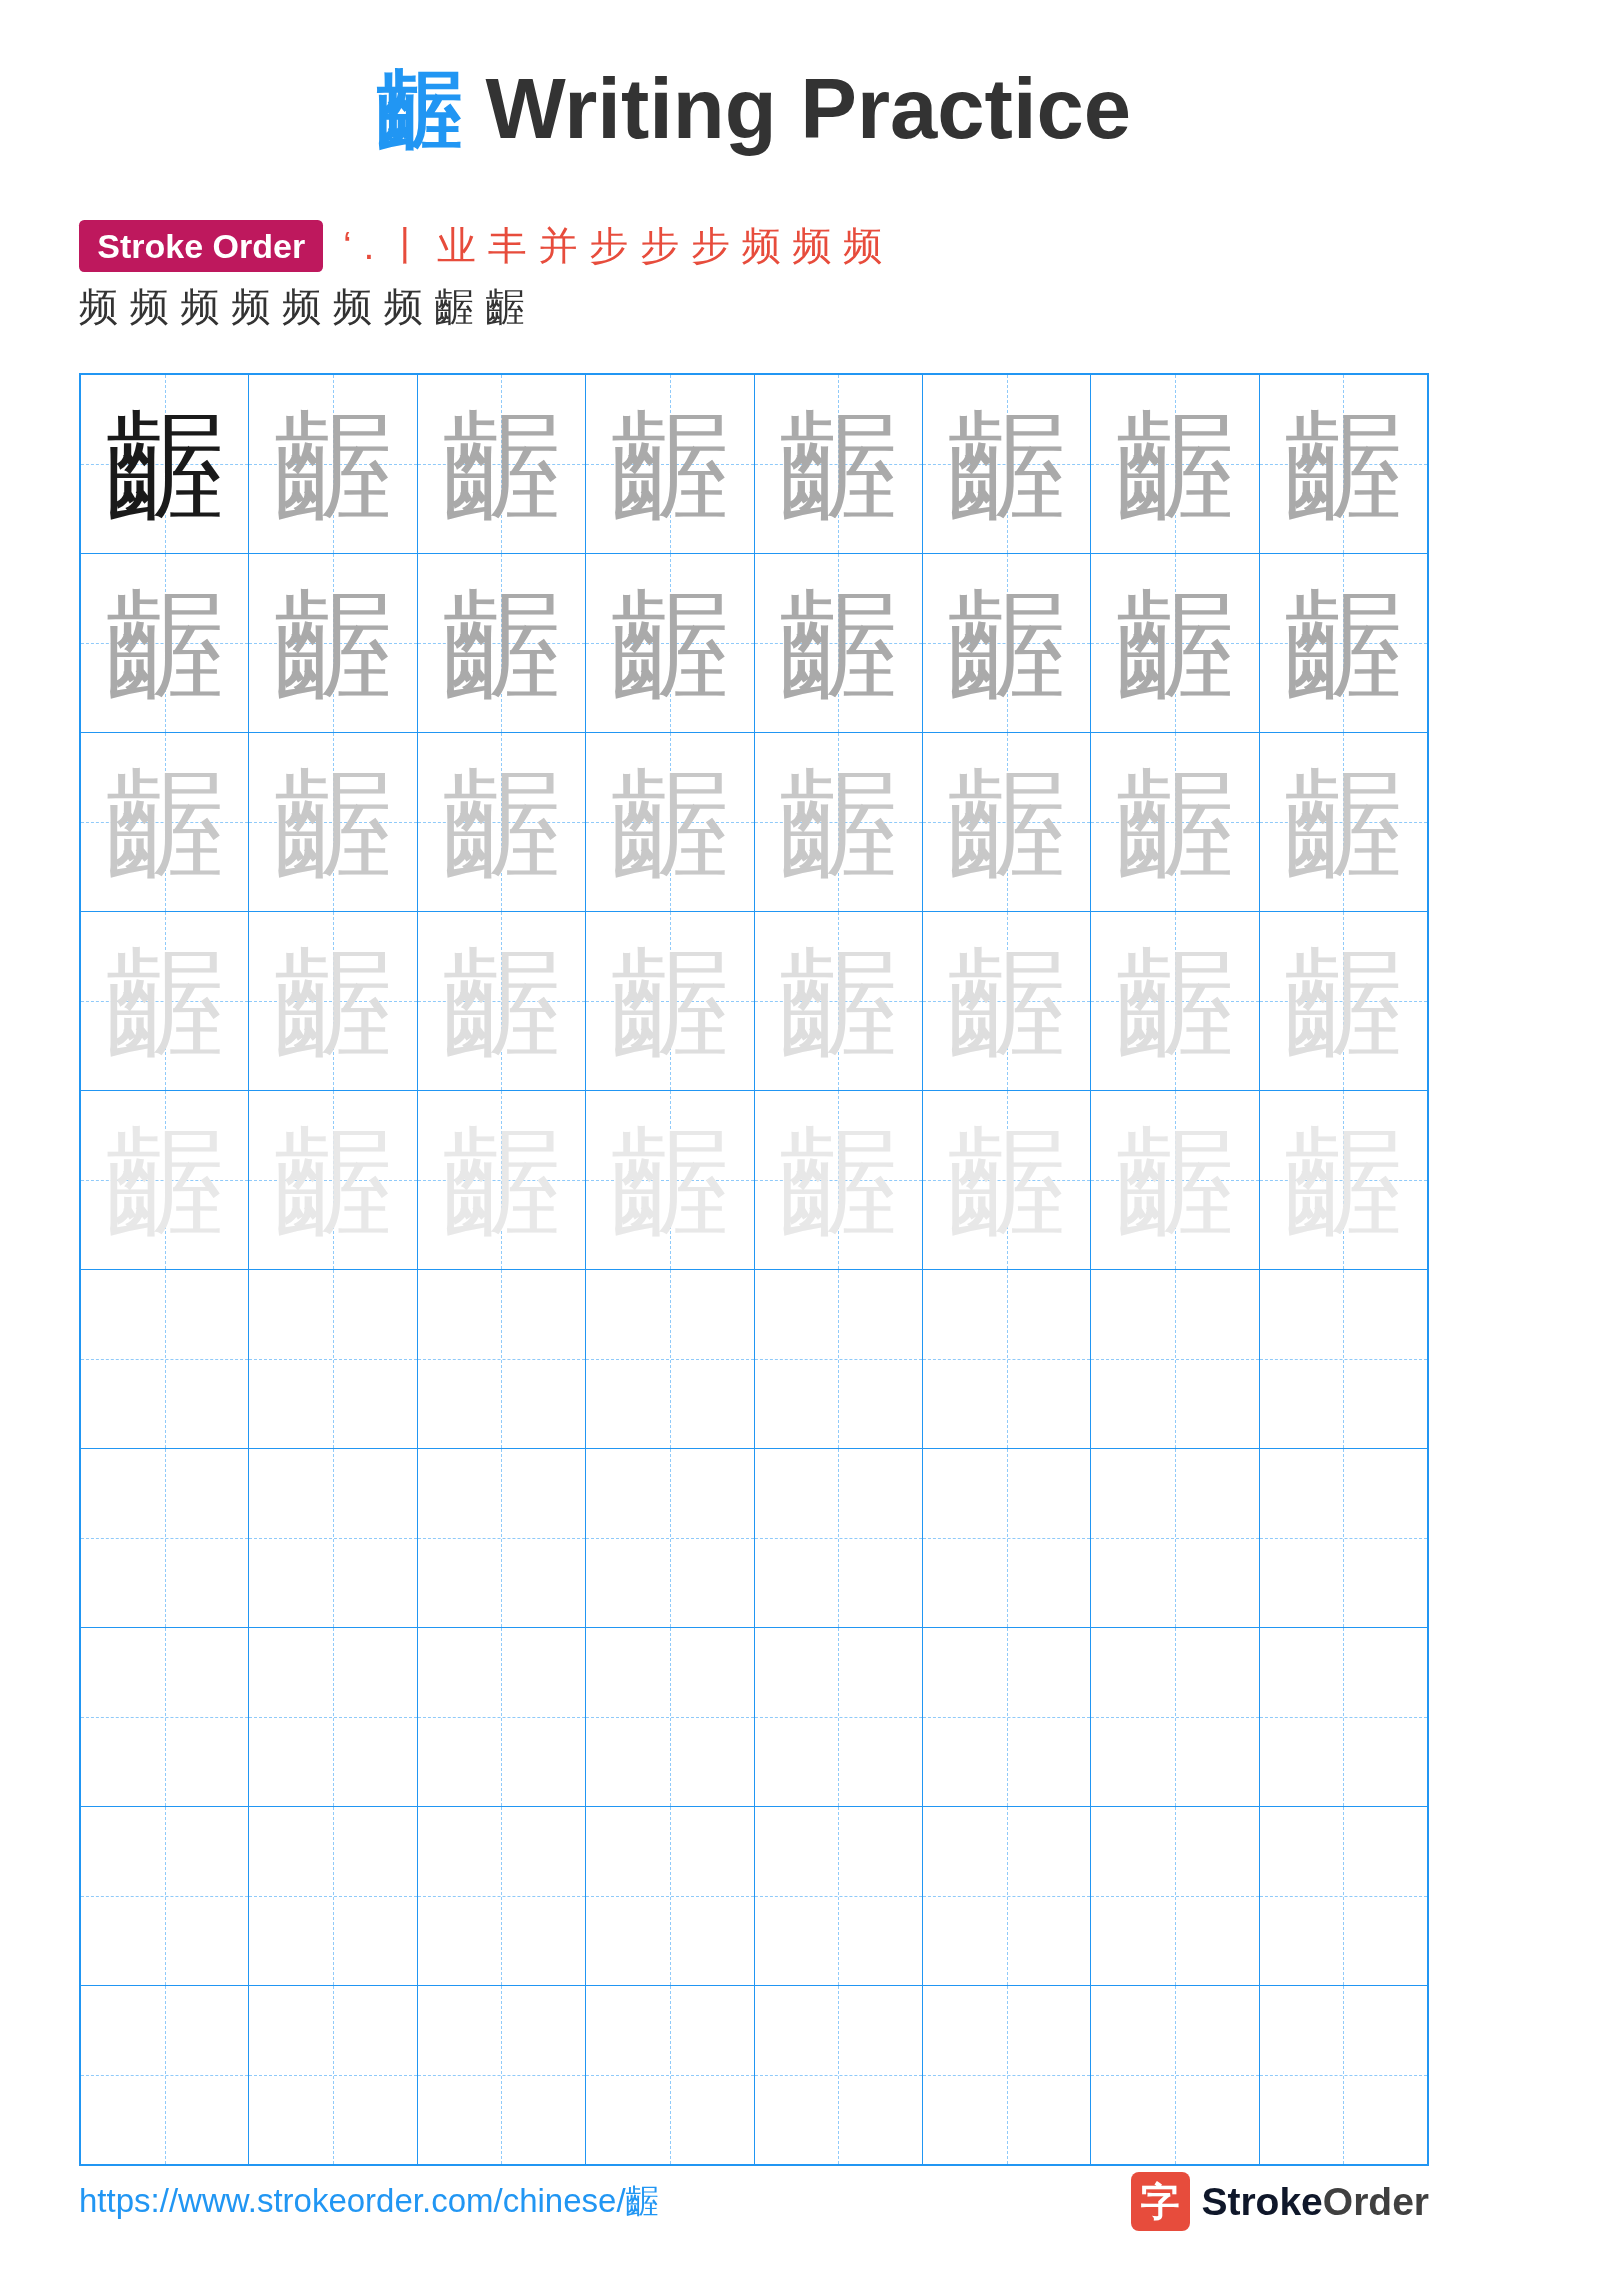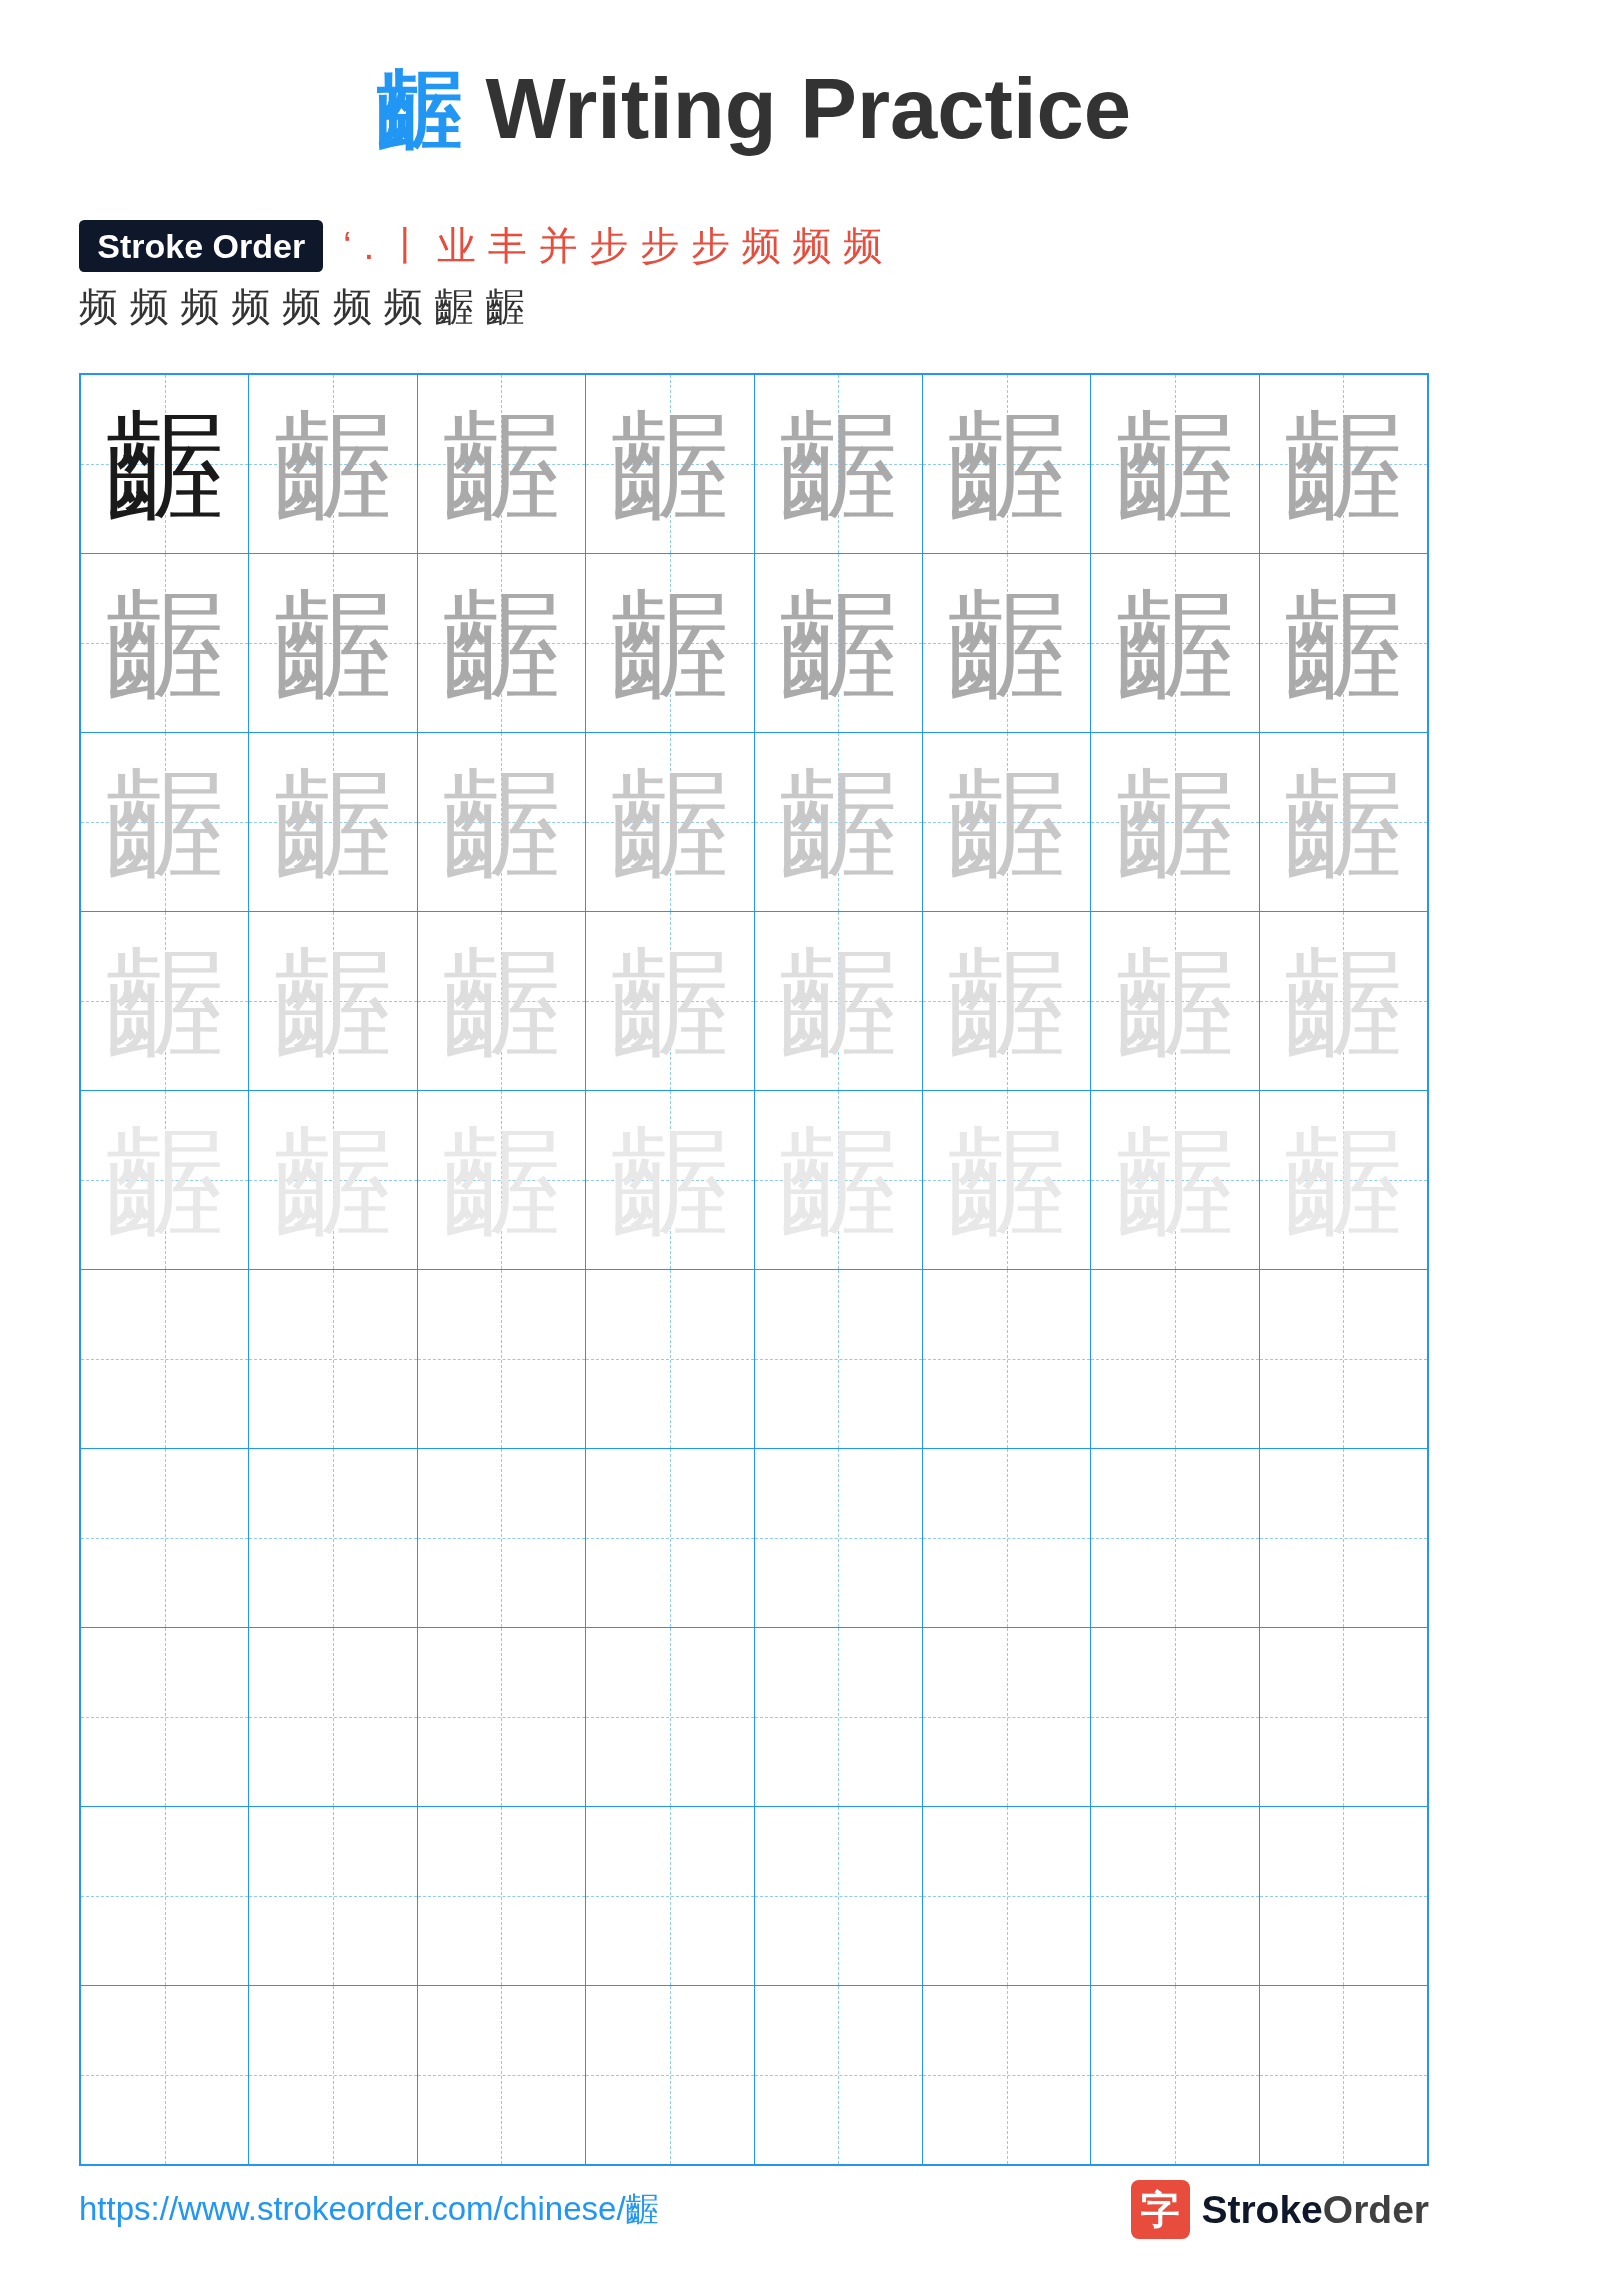--- a/index.html
+++ b/index.html
@@ -46,21 +46,21 @@
     }
 
     .stroke-order-row {
       display: flex;
       align-items: center;
       flex-wrap: wrap;
       margin-bottom: 6.5px;
     }
 
     .stroke-order-badge {
-      background: #0f172a;
+      background: #be185d;
       color: white;
       font-size: 34px;
       font-weight: bold;
       padding: 6.5px 18.3px;
       border-radius: 5.2px;
       margin-right: 19.6px;
       white-space: nowrap;
     }
 
     .stroke-chars {
@@ -149,21 +149,21 @@
       color: #e8e8e8;
     }
 
     .cell-empty {
       
     }
 
     
     .footer {
       position: absolute;
-      bottom: 56px;
+      bottom: 64px;
       left: 79px;
       right: 79px;
       display: flex;
       justify-content: space-between;
       align-items: center;
     }
 
     .footer-url {
       color: #2196F3;
       font-size: 33px;

